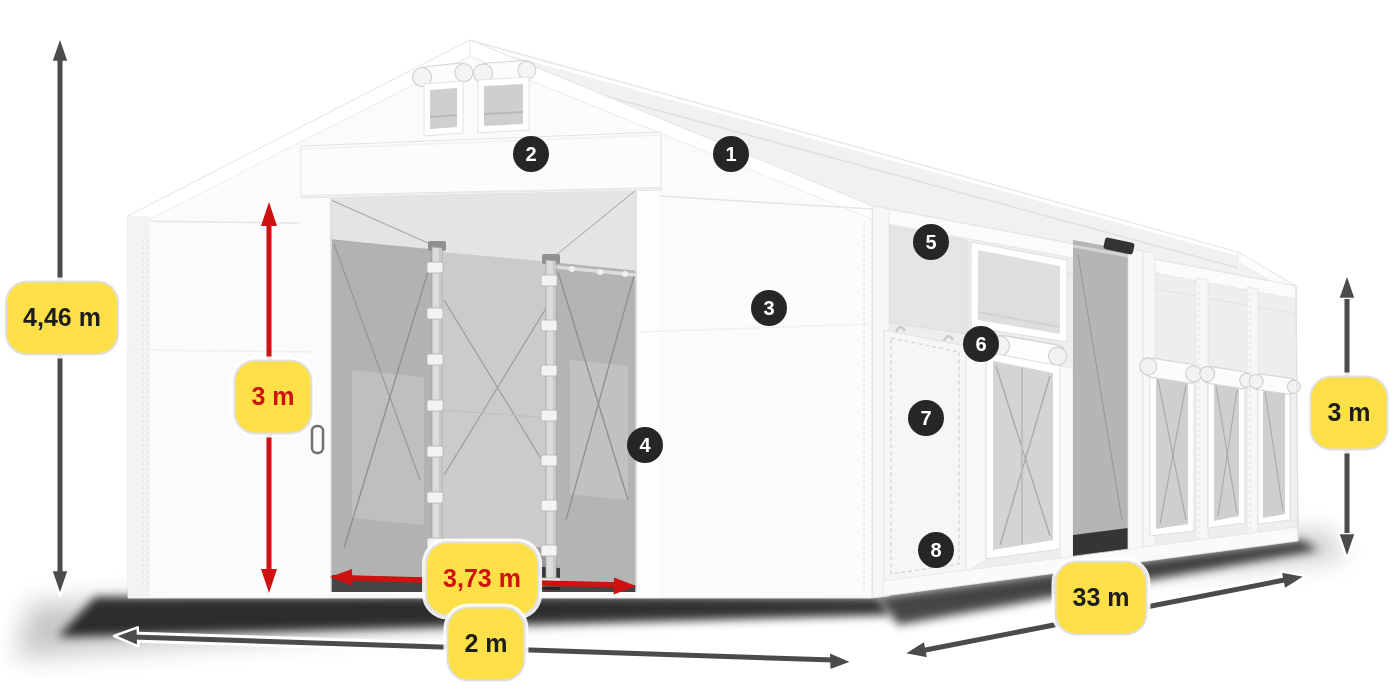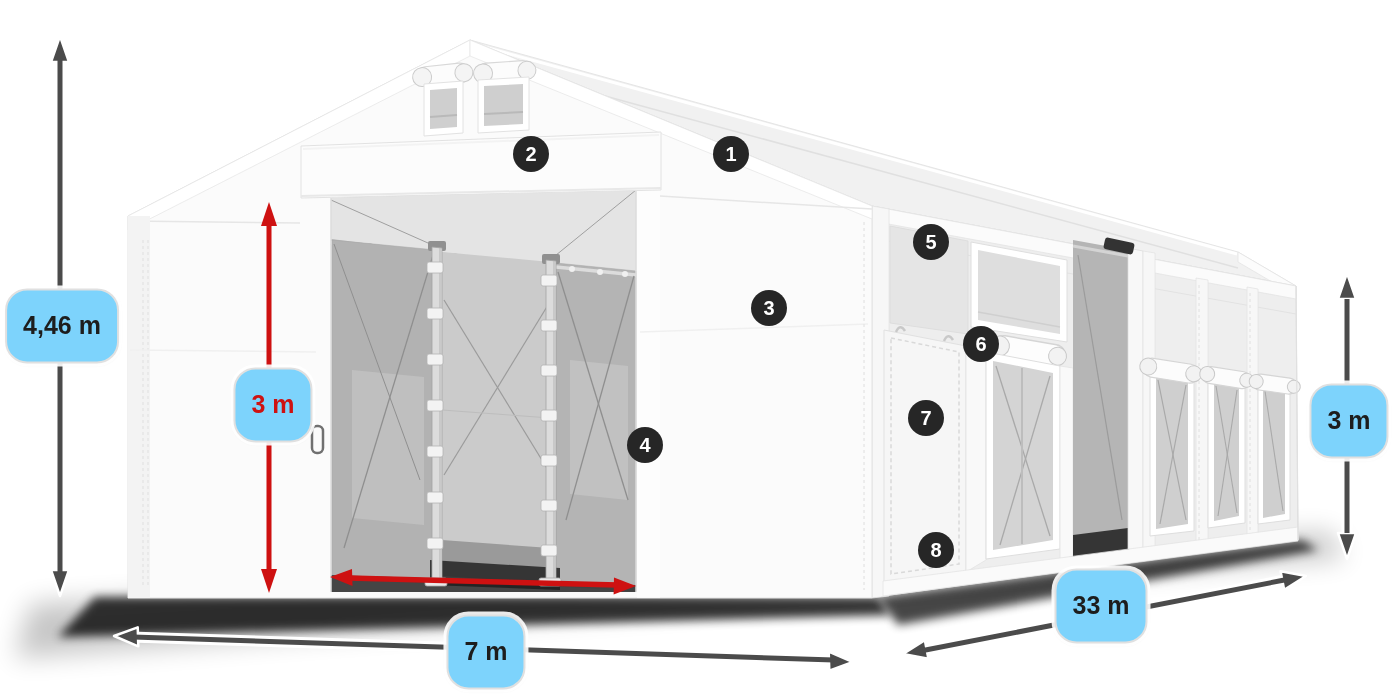--- a/index.html
+++ b/index.html
@@ -2,24 +2,24 @@
 <html><head>
 <meta charset="utf-8">
 <style>
   html,body{margin:0;padding:0;background:#ffffff;}
   .stage{position:relative;width:1400px;height:700px;background:#ffffff;overflow:hidden;
          font-family:"Liberation Sans",sans-serif;}
   .stage svg{position:absolute;left:0;top:0;}
   .blur-soft{filter:blur(5px);}
   .blur-wide{filter:blur(13px);}
   
-  .pill{position:absolute;transform:translate(-50%,-50%);background:#7dd3fc;
+  .pill{position:absolute;transform:translate(-50%,-50%);background:#fde047;
         border:2px solid #e0e0e0;border-radius:22px;padding:20px 16px;
         font-weight:bold;font-size:25px;line-height:1.25;color:#1d1d1d;white-space:nowrap;
-        box-shadow:0 0 0 3px rgba(255,255,255,.9),0 1px 3px rgba(0,0,0,.10);z-index:5;margin-top:8px;}
+        box-shadow:0 0 0 3px rgba(255,255,255,.9),0 1px 3px rgba(0,0,0,.10);z-index:5;}
   .pill.red{color:#ce1111;}
   #dim-total {left:62px;  top:318px;}
   #dim-doorh {left:273px; top:397px;}
   #dim-doorw {left:482px; top:579px;}
   #dim-width {left:486px; top:644px;}
   #dim-length{left:1101px;top:598px;}
   #dim-sideh {left:1349px;top:413px;}
   
   .marker{position:absolute;transform:translate(-50%,-50%);width:36px;height:36px;
           border-radius:50%;background:#262626;color:#ffffff;text-align:center;
@@ -285,21 +285,22 @@
 
   <g>
     <polygon points="330,577 352,568.9 352.5,586.1 " fill="#ce1111"></polygon>
     <polygon points="636,586 614,577.4 613.6,594.4" fill="#ce1111"></polygon>
     <line x1="348" y1="578" x2="618" y2="585" stroke="#ce1111" stroke-width="5.5"></line>
   </g>
 </svg>
 
   <div class="pill" id="dim-total">4,46 m</div>
   <div class="pill red" id="dim-doorh">3 m</div>
-  <div class="pill" id="dim-width">7 m</div>
+  <div class="pill red" id="dim-doorw">3,73 m</div>
+  <div class="pill" id="dim-width">2 m</div>
   <div class="pill" id="dim-length">33 m</div>
   <div class="pill" id="dim-sideh">3 m</div>
 
   <div class="marker" id="m1">1</div>
   <div class="marker" id="m2">2</div>
   <div class="marker" id="m3">3</div>
   <div class="marker" id="m4">4</div>
   <div class="marker" id="m5">5</div>
   <div class="marker" id="m6">6</div>
   <div class="marker" id="m7">7</div>

